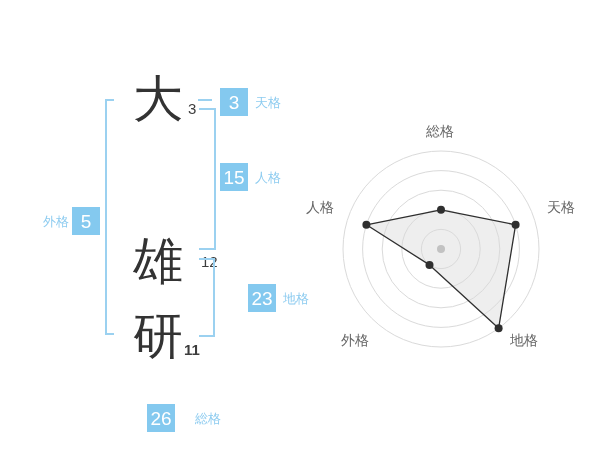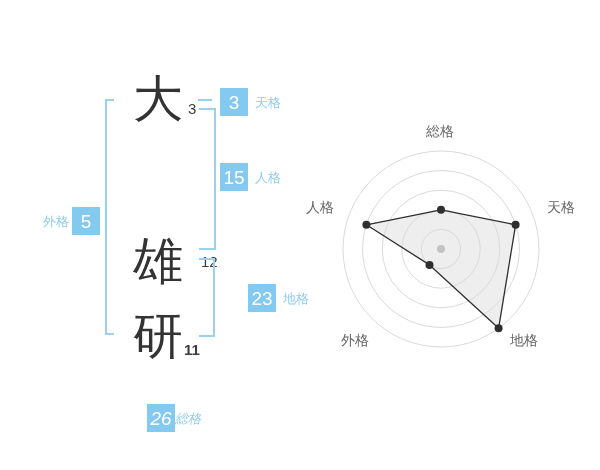--- a/index.html
+++ b/index.html
@@ -35,21 +35,21 @@
   .chip{position:absolute;display:flex;align-items:center;gap:7px;}
   .chip-value{
     width:28px;height:28px;background:#84c9ef;color:#fff;
     display:flex;align-items:center;justify-content:center;
     font-size:19px;line-height:1;
   }
   .chip-label{font-size:13px;color:#8eccf0;line-height:1;}
   .chip-tenkaku{left:220px;top:88px;}
   .chip-jinkaku{left:220px;top:163px;align-items:center;}
   .chip-chikaku{left:220px;top:284px;padding-left:28px;}
-  .chip-soukaku{left:147px;top:404px;gap:0;font-style:italic;}
+  .chip-soukaku{left:147px;top:404px;gap:20px;}
   .chip-gaikaku{left:43px;top:207px;gap:3px;}
   
   .radar{position:absolute;left:295px;top:115px;}
   .radar-rings circle{fill:none;stroke:#dadada;stroke-width:1;}
   .radar-polygon{fill:#d9d9d9;fill-opacity:0.45;stroke:#2f2f2f;stroke-width:1.3;stroke-linejoin:round;}
   .radar-vertices circle{fill:#2f2f2f;}
   .radar-center{fill:#c2c2c2;}
   .radar-label{fill:#666;font-size:14px;font-family:"Liberation Sans","DejaVu Sans",sans-serif;}
 </style>
 </head>

